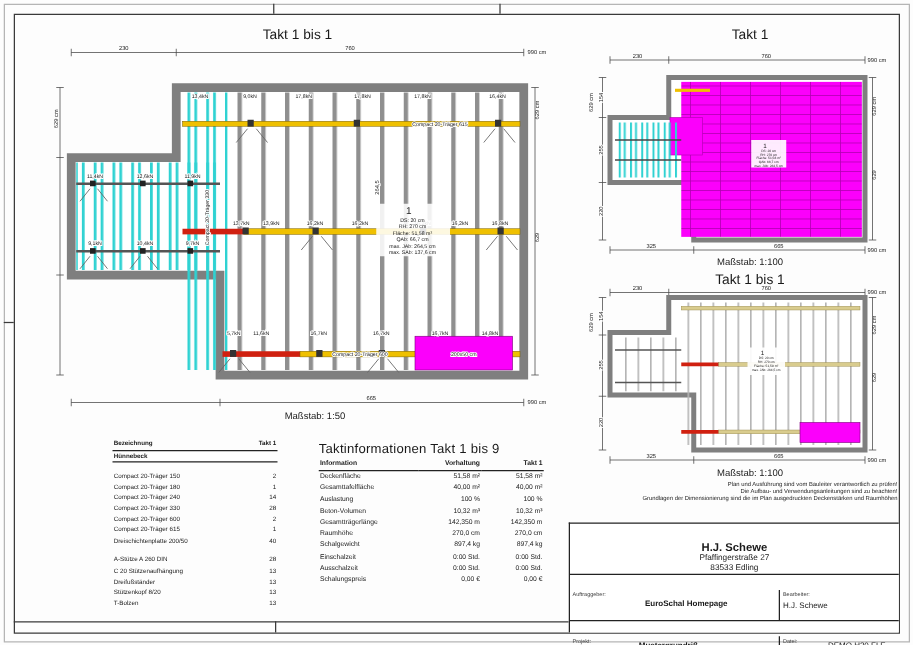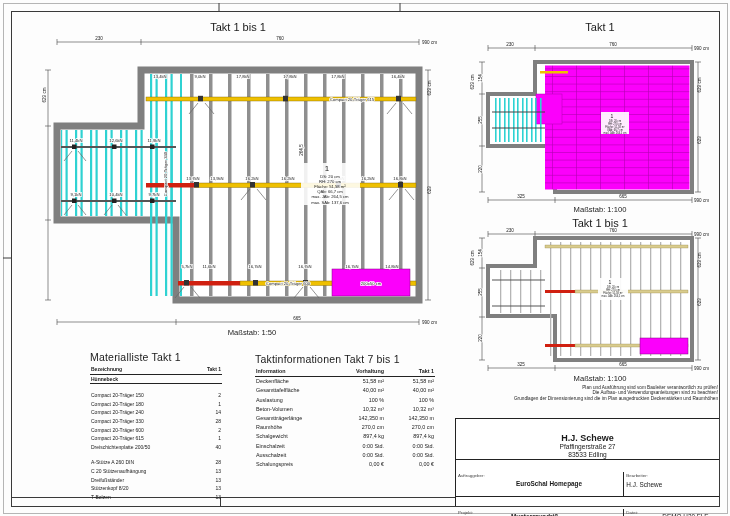--- a/index.html
+++ b/index.html
@@ -322,21 +322,20 @@
       <text x="613" y="287.5" text-anchor="middle" class="anno-tiny">DS: 20 cm</text>
       <text x="613" y="290.5" text-anchor="middle" class="anno-tiny">RH: 270 cm</text>
       <text x="613" y="293.5" text-anchor="middle" class="anno-tiny">Fläche: 51,58 m²</text>
       <text x="613" y="296.5" text-anchor="middle" class="anno-tiny">max. JAb: 264,5 cm</text>
     </g>
     <text x="600" y="381" text-anchor="middle" class="scale-lbl">Maßstab: 1:100</text>
   </g>
 </svg>
 
 <div class="block ml">
-  <h3>Materialliste  Takt 1</h3>
   <table>
     <tbody>
         <tr class="hdr">
       <td>Bezeichnung</td>
       <td class="q">Takt 1</td>
     </tr>
     <tr class="grp">
           <td>Hünnebeck</td>
           <td class="q"></td>
         </tr>
@@ -394,21 +393,21 @@
         </tr>
     <tr>
           <td>T-Bolzen</td>
           <td class="q">13</td>
         </tr>
   </tbody>
     </table>
 </div>
 
 <div class="block ti">
-  <h3>Taktinformationen  Takt 7 bis 1</h3>
+  <h3>Taktinformationen  Takt 1 bis 9</h3>
   <table>
     <tbody>
         <tr class="hdr">
       <td>Information</td>
       <td class="v">Vorhaltung</td>
       <td class="v">Takt 1</td>
     </tr>
     <tr>
           <td>Deckenfläche</td>
           <td class="v">51,58 m²</td>

